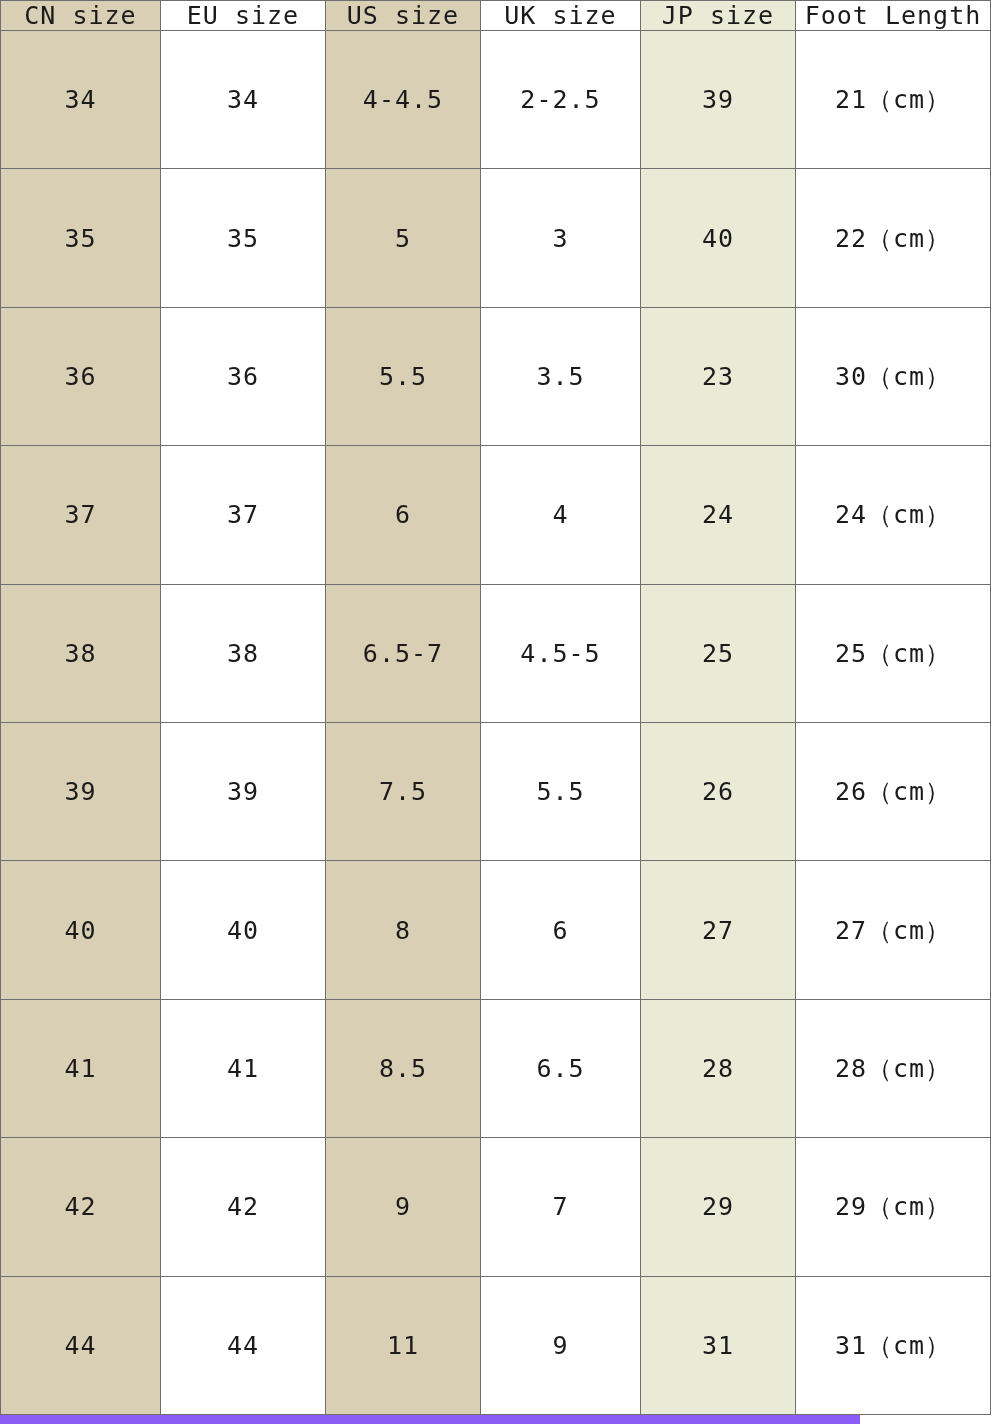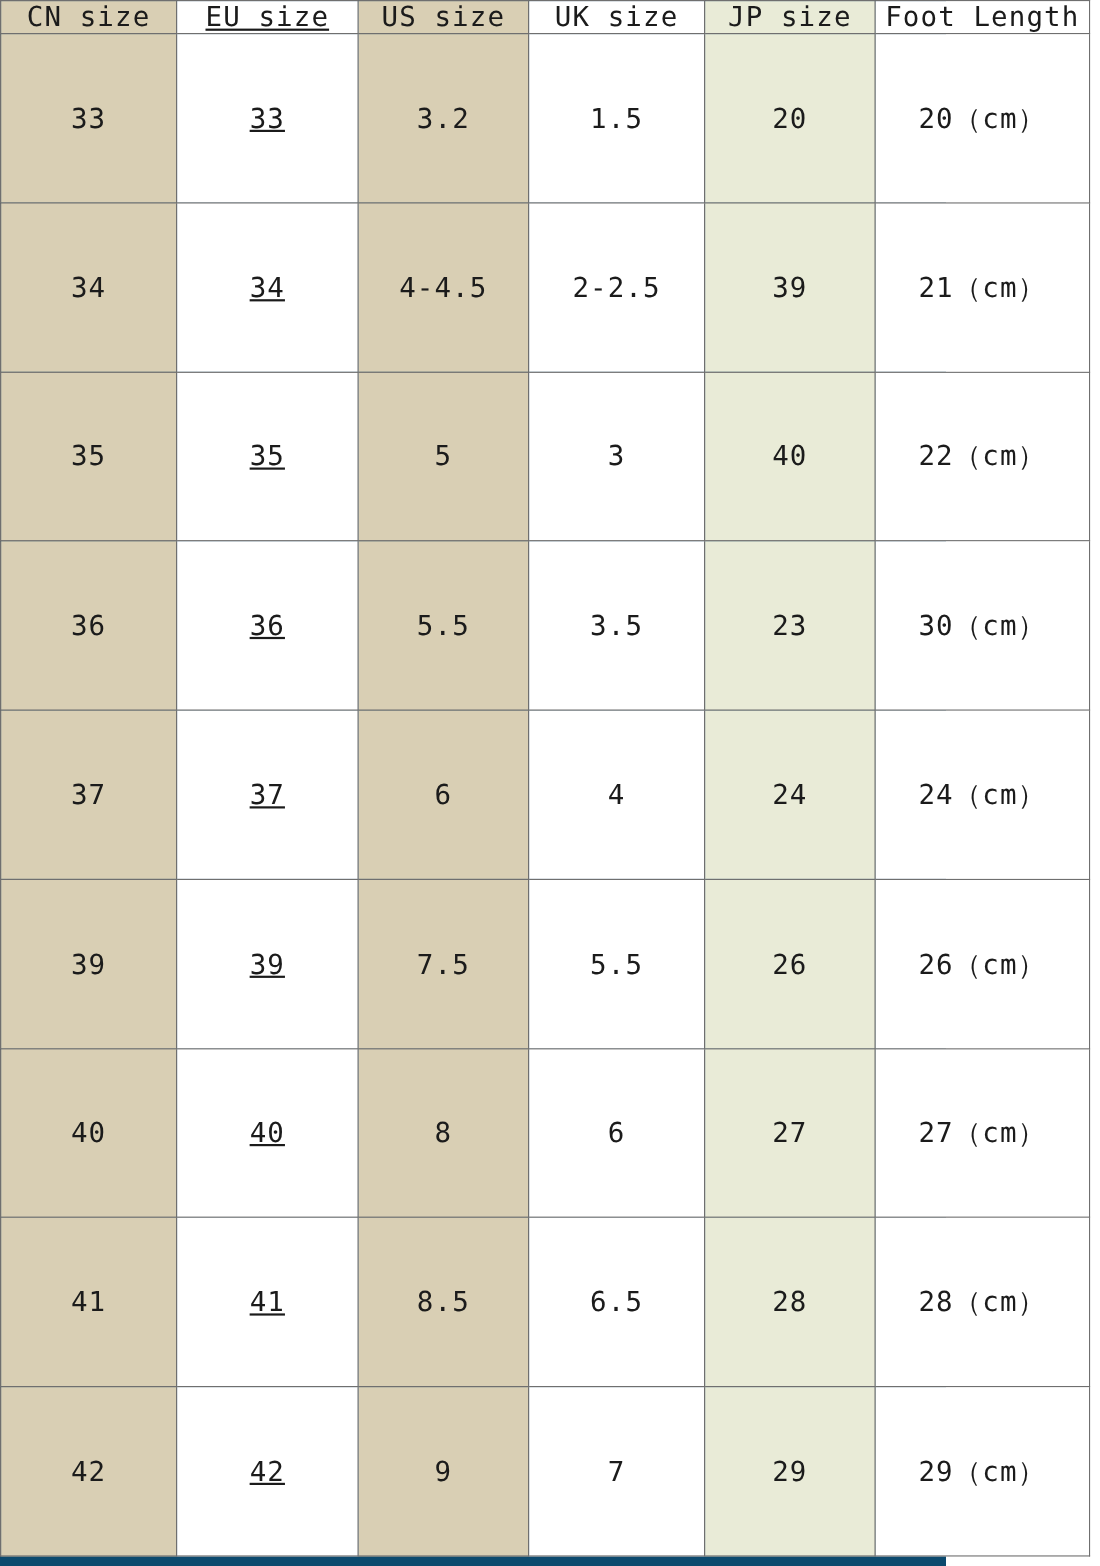--- a/index.html
+++ b/index.html
@@ -10,21 +10,21 @@
   body {
     width: 1000px;
     height: 1424px;
     font-family: "DejaVu Sans Mono", monospace;
     overflow: hidden;
   }
   .sheet {
     width: 860px;
     height: 1424px;
     box-sizing: border-box;
-    background: #0c4a6e;
+    background: #8b5cf6;
     position: relative;
   }
   table.size-table {
     border-collapse: collapse;
     width: 990px;
     height: 1415px;
     margin: 0 0 0 0;
     table-layout: fixed;
   }
   table.size-table td,
@@ -41,21 +41,21 @@
   
   col.c0 { width: 160px; }
   col.c1 { width: 165px; }
   col.c2 { width: 155px; }
   col.c3 { width: 160px; }
   col.c4 { width: 155px; }
   col.c5 { width: 195px; }
 
   
   .col-cn   { background: #d9cfb4; }
-  .col-eu   { background: #ffffff; text-decoration: underline; }
+  .col-eu   { background: #ffffff; }
   .col-us   { background: #d9cfb4; }
   .col-uk   { background: #ffffff; }
   .col-jp   { background: #e9ebd7; }
   .col-foot { background: #ffffff; margin-left: 16px; }
 
   thead td { font-size: 25px; }
   thead td.col-cn,
   thead td.col-us { background: #d9cfb4; }
   thead td.col-jp { background: #e9ebd7; }
 
@@ -85,28 +85,20 @@
         <td class="col-cn hdr-left">CN size</td>
         <td class="col-eu hdr-left">EU size</td>
         <td class="col-us hdr-left">US size</td>
         <td class="col-uk hdr-left">UK size</td>
         <td class="col-jp hdr-left">JP size</td>
         <td class="col-foot hdr-left">Foot Length</td>
       </tr>
     </thead>
     <tbody>
       <tr>
-        <td class="col-cn">33</td>
-        <td class="col-eu">33</td>
-        <td class="col-us">3.2</td>
-        <td class="col-uk">1.5</td>
-        <td class="col-jp">20</td>
-        <td class="col-foot paren">20（cm）</td>
-      </tr>
-      <tr>
         <td class="col-cn">34</td>
         <td class="col-eu">34</td>
         <td class="col-us">4-4.5</td>
         <td class="col-uk">2-2.5</td>
         <td class="col-jp">39</td>
         <td class="col-foot paren">21（cm）</td>
       </tr>
       <tr>
         <td class="col-cn">35</td>
         <td class="col-eu">35</td>
@@ -123,20 +115,28 @@
         <td class="col-jp">23</td>
         <td class="col-foot paren">30（cm）</td>
       </tr>
       <tr>
         <td class="col-cn">37</td>
         <td class="col-eu">37</td>
         <td class="col-us">6</td>
         <td class="col-uk">4</td>
         <td class="col-jp">24</td>
         <td class="col-foot paren">24（cm）</td>
+      </tr>
+      <tr>
+        <td class="col-cn">38</td>
+        <td class="col-eu">38</td>
+        <td class="col-us">6.5-7</td>
+        <td class="col-uk">4.5-5</td>
+        <td class="col-jp">25</td>
+        <td class="col-foot paren">25（cm）</td>
       </tr>
       <tr>
         <td class="col-cn">39</td>
         <td class="col-eu">39</td>
         <td class="col-us">7.5</td>
         <td class="col-uk">5.5</td>
         <td class="col-jp">26</td>
         <td class="col-foot paren">26（cm）</td>
       </tr>
       <tr>
@@ -156,15 +156,23 @@
         <td class="col-foot paren">28（cm）</td>
       </tr>
       <tr>
         <td class="col-cn">42</td>
         <td class="col-eu">42</td>
         <td class="col-us">9</td>
         <td class="col-uk">7</td>
         <td class="col-jp">29</td>
         <td class="col-foot paren">29（cm）</td>
       </tr>
+      <tr>
+        <td class="col-cn">44</td>
+        <td class="col-eu">44</td>
+        <td class="col-us">11</td>
+        <td class="col-uk">9</td>
+        <td class="col-jp">31</td>
+        <td class="col-foot paren">31（cm）</td>
+      </tr>
     </tbody>
   </table>
 </div>
 
 </body></html>

